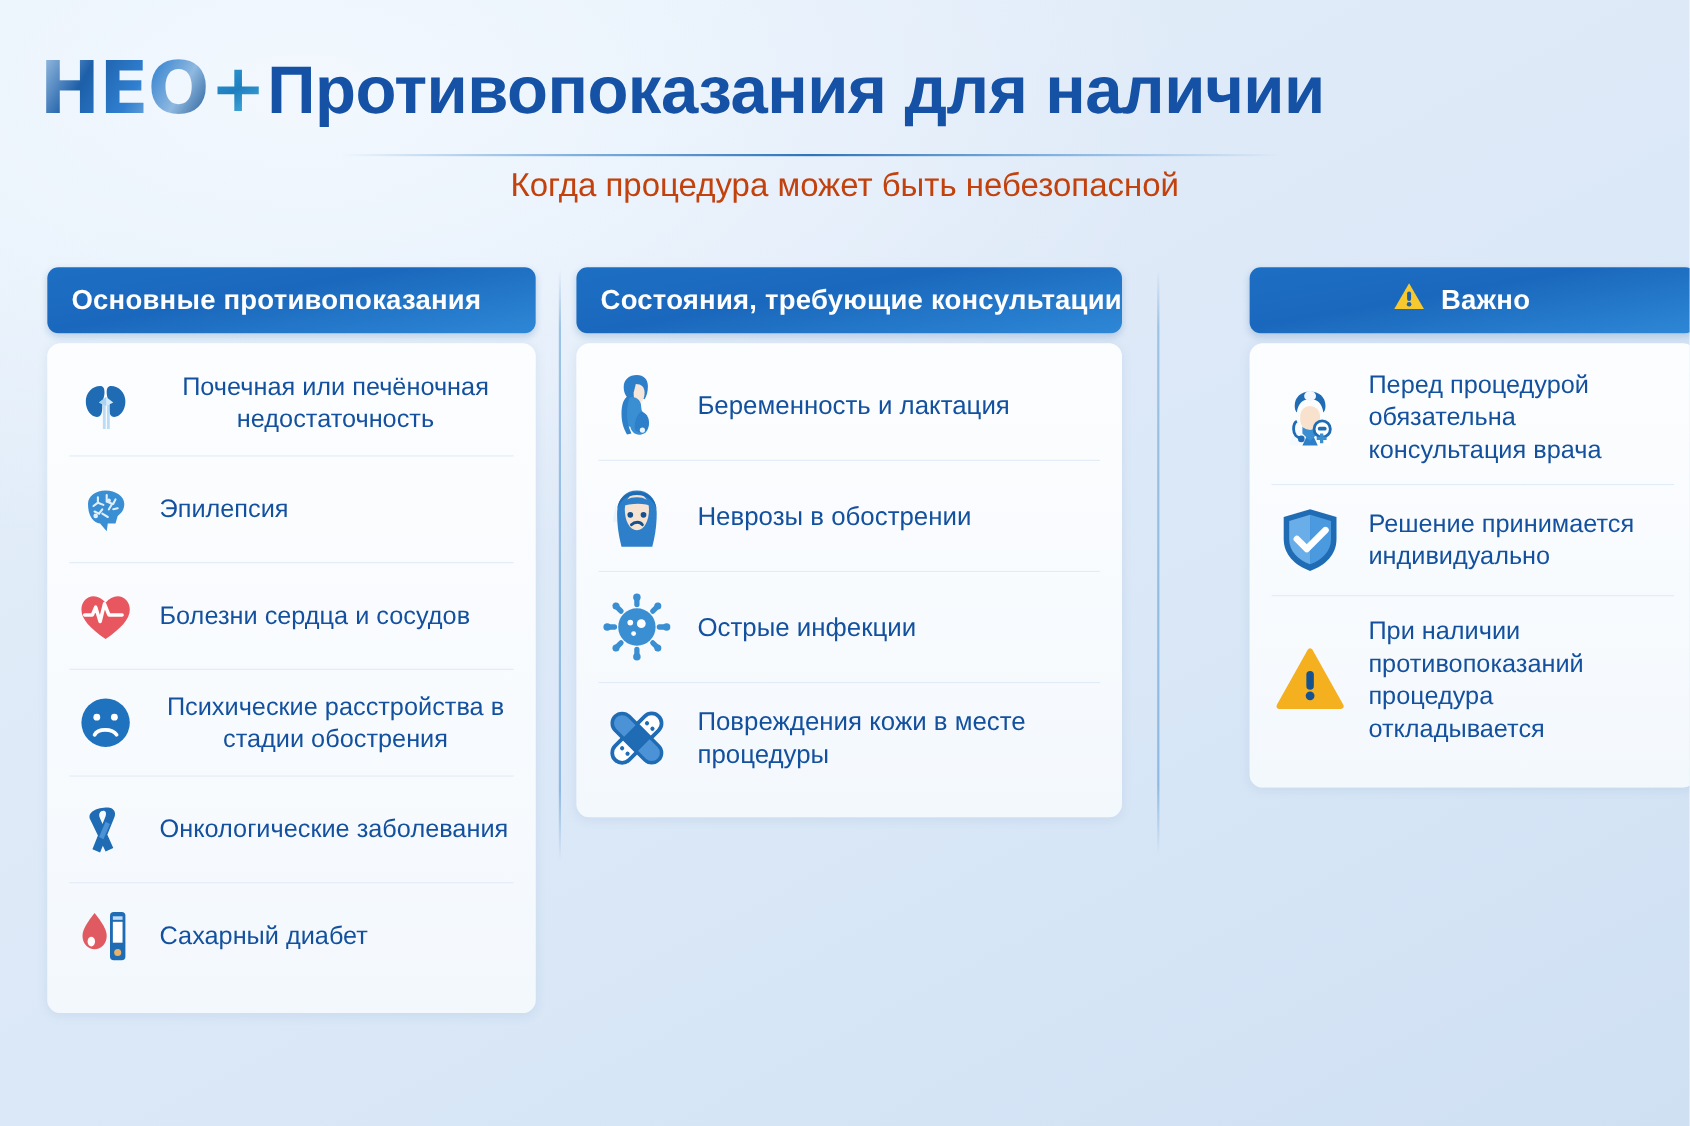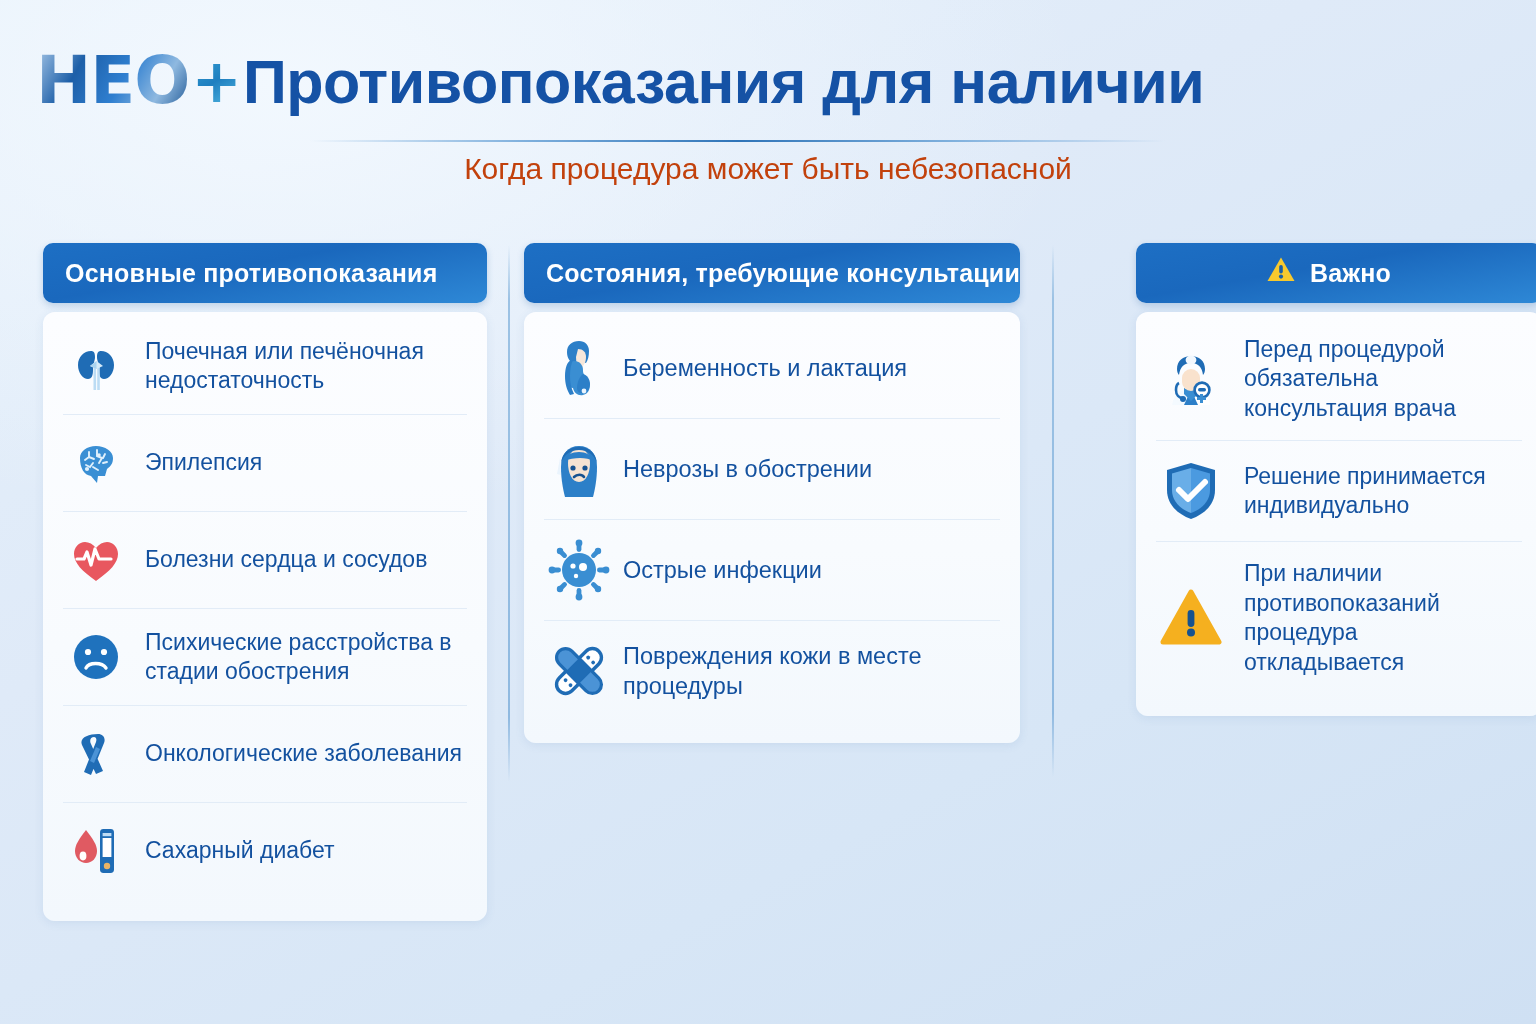--- a/index.html
+++ b/index.html
@@ -68,21 +68,21 @@
     text-align: center;
     font-size: 30px;
     color: #c2410c;
     font-family: "Liberation Sans", sans-serif;
   }
 
   
   .columns { position: absolute; left: 0; top: 243px; width: 1536px; }
 
   .col { position: absolute; top: 0; }
-  .col-1 { left: 43px;   width: 444px; }
+  .col-1 { left: 43px;   width: 444px; text-align: center; }
   .col-2 { left: 524px;  width: 496px; }
   .col-3 { left: 1136px; width: 406px; }
 
   .col-head {
     height: 60px;
     border-radius: 10px;
     background: linear-gradient(170deg, #1d6fc4 0%, #1a68bd 42%, #2e88d6 100%);
     box-shadow: 0 3px 7px rgba(30,90,160,0.22);
     display: flex; align-items: center;
     padding: 0 22px;
@@ -119,21 +119,21 @@
     display: flex; align-items: center; justify-content: center;
   }
   .item-text {
     font-size: 23px;
     line-height: 1.28;
     color: #13519f;
     font-family: "Liberation Sans", sans-serif;
   }
   .col-2 .item-text { font-size: 23.5px; }
   .col-3 .item-text { font-size: 23px; }
-  .col-2 .item { gap: 11px; min-height: 80px; }
+  .col-2 .item { gap: 22px; min-height: 80px; }
   .col-3 .item { gap: 20px; min-height: 86px; }
   .col-2 .item-icon { flex-basis: 66px; width: 66px; height: 66px; }
   .col-3 .item-icon { flex-basis: 66px; width: 66px; height: 66px; }
 
   
   .vdiv {
     position: absolute;
     top: 2px; width: 2px; height: 537px;
     background: linear-gradient(180deg, rgba(150,190,230,0) 0%, #9cc2e4 10%, #8fb9e0 88%, rgba(150,190,230,0) 100%);
   }

